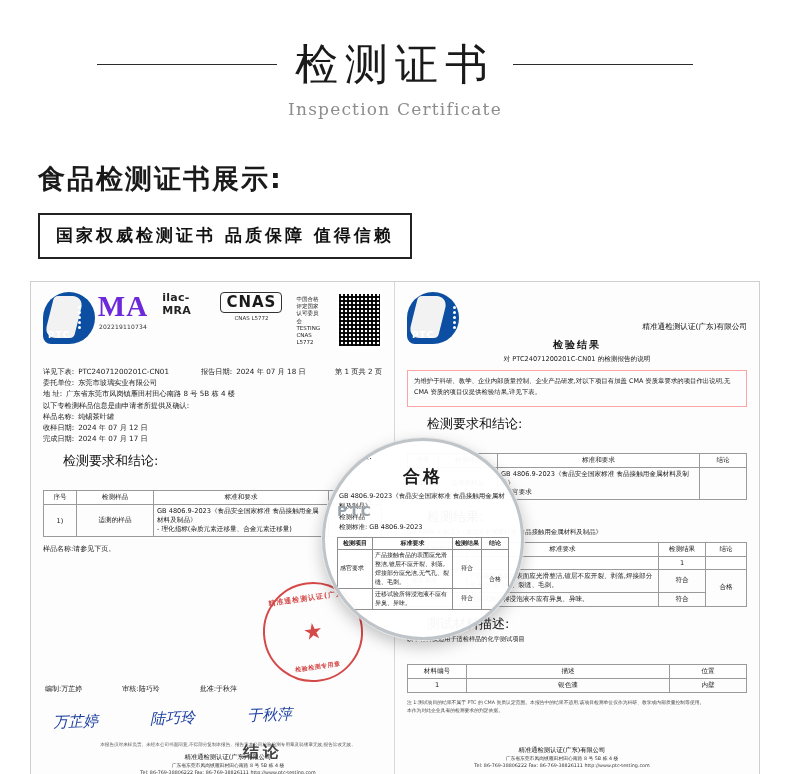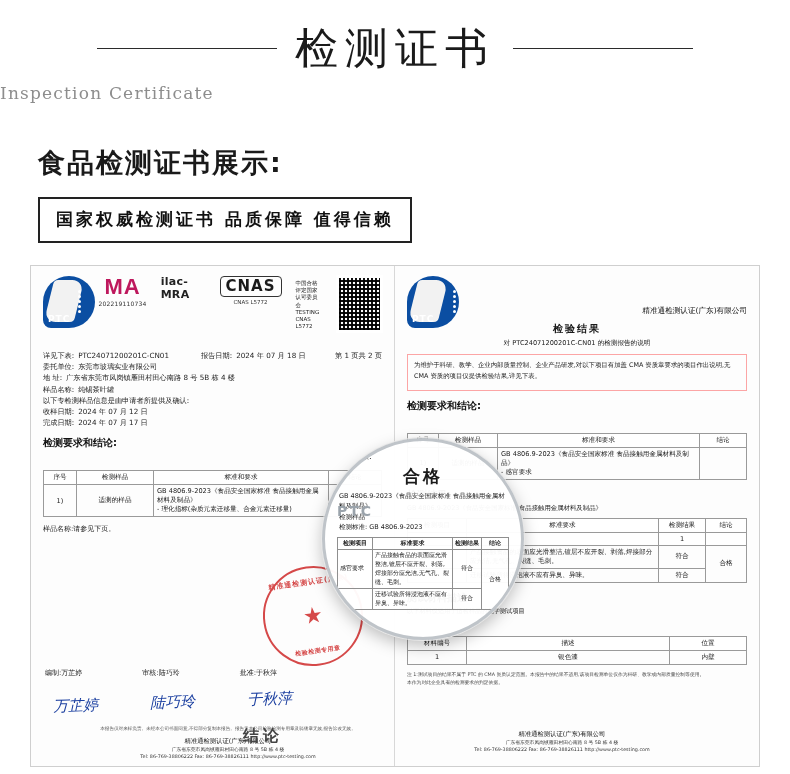--- a/index.html
+++ b/index.html
@@ -11,22 +11,22 @@
     height: 774px;
     background: #ffffff;
     font-family: "DejaVu Sans", "Liberation Sans", sans-serif;
     color: #1a1a1a;
     overflow: hidden;
     position: relative;
   }
 
   
   .header {
-    padding-top: 26px;
-    text-align: left;
+    padding-top: 42px;
+    text-align: center;
     position: relative;
   }
   .header-title-row {
     display: flex;
     align-items: center;
     justify-content: center;
     gap: 18px;
   }
   .rule {
     height: 1px;
@@ -151,24 +151,24 @@
     display: flex;
     align-items: flex-start;
     gap: 14px;
     height: 62px;
   }
   .mark-ma {
     text-align: center;
     line-height: 1;
   }
   .mark-ma .ma-big {
-    font-family: Liberation Sans, sans-serif;
-    font-size: 22px;
-    font-weight: bold;
-    color: #be185d;
+    font-family: Liberation Serif, serif;
+    font-size: 29px;
+    font-weight: bold;
+    color: #6d28d9;
     letter-spacing: 1px;
   }
   .mark-ma .ma-num {
     font-size: 6px;
     color: #333;
     margin-top: 3px;
     letter-spacing: 0.2px;
   }
   .mark-ilac {
     text-align: left;
@@ -236,23 +236,24 @@
   .info-row {
     display: flex;
     gap: 4px;
   }
   .info-row .lbl { white-space: nowrap; }
   .info-row .val { white-space: nowrap; }
   .info-row .spacer { flex: 1; }
 
   .sec-label {
     margin-top: 8px;
-    font-size: 10px;
-    font-weight: bold;
+    font-size: 13px;
+    font-weight: normal;
     color: #111;
+    margin-left: 20px;
   }
 
   table.grid {
     width: 100%;
     border-collapse: collapse;
     margin-top: 20px;
     font-size: 6.6px;
     color: #222;
   }
   table.grid th, table.grid td {
@@ -308,21 +309,21 @@
 
   
   .sign-row {
     position: absolute;
     left: 14px;
     bottom: 88px;
     width: 360px;
     display: flex;
     font-size: 7px;
     color: #222;
-    gap: 60px;
+    gap: 40px;
   }
   .sign-names {
     position: absolute;
     left: 22px;
     bottom: 56px;
     width: 360px;
     display: flex;
     gap: 52px;
     font-family: "DejaVu Serif", "Liberation Serif", serif;
     font-size: 15px;
@@ -529,25 +530,25 @@
         </div>
         <div class="info-row">
           <span class="lbl">委托单位:</span>
           <span class="val">东莞市玻璃实业有限公司</span>
         </div>
         <div class="info-row">
           <span class="lbl">地      址:</span>
           <span class="val">广东省东莞市凤岗镇雁田村田心南路 8 号 5B 栋 4 楼</span>
         </div>
         <div class="info-row">
+          <span class="val">以下专检测样品信息是由申请者所提供及确认:</span>
+        </div>
+        <div class="info-row">
           <span class="lbl">样品名称:</span>
           <span class="val">纯锡茶叶罐</span>
-        </div>
-        <div class="info-row">
-          <span class="val">以下专检测样品信息是由申请者所提供及确认:</span>
         </div>
         <div class="info-row">
           <span class="lbl">收样日期:</span>
           <span class="val">2024 年 07 月 12 日</span>
         </div>
         <div class="info-row">
           <span class="lbl">完成日期:</span>
           <span class="val">2024 年 07 月 17 日</span>
         </div>
       </div>

